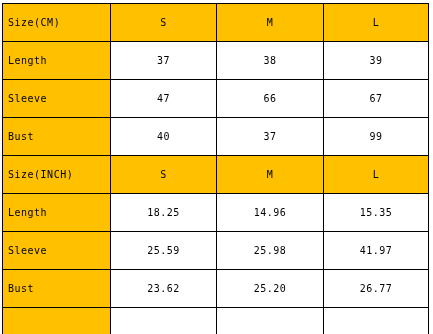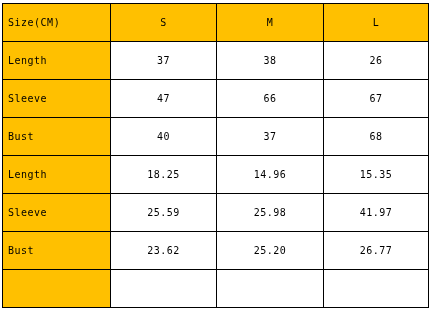--- a/index.html
+++ b/index.html
@@ -75,37 +75,43 @@
         <td class="label">Size(CM)</td>
         <td class="hdr">S</td>
         <td class="hdr">M</td>
         <td class="hdr">L</td>
       </tr>
 
       <tr>
         <td class="label">Length</td>
         <td>37</td>
         <td>38</td>
-        <td>26</td>
+        <td>39</td>
       </tr>
 
       <tr>
         <td class="label">Sleeve</td>
         <td>47</td>
         <td>66</td>
         <td>67</td>
       </tr>
 
       <tr>
         <td class="label">Bust</td>
         <td>40</td>
         <td>37</td>
-        <td>68</td>
+        <td>99</td>
       </tr>
 
+      <tr>
+        <td class="label">Size(INCH)</td>
+        <td class="hdr">S</td>
+        <td class="hdr">M</td>
+        <td class="hdr">L</td>
+      </tr>
 
       <tr>
         <td class="label">Length</td>
         <td>18.25</td>
         <td>14.96</td>
         <td>15.35</td>
       </tr>
 
       <tr>
         <td class="label">Sleeve</td>

